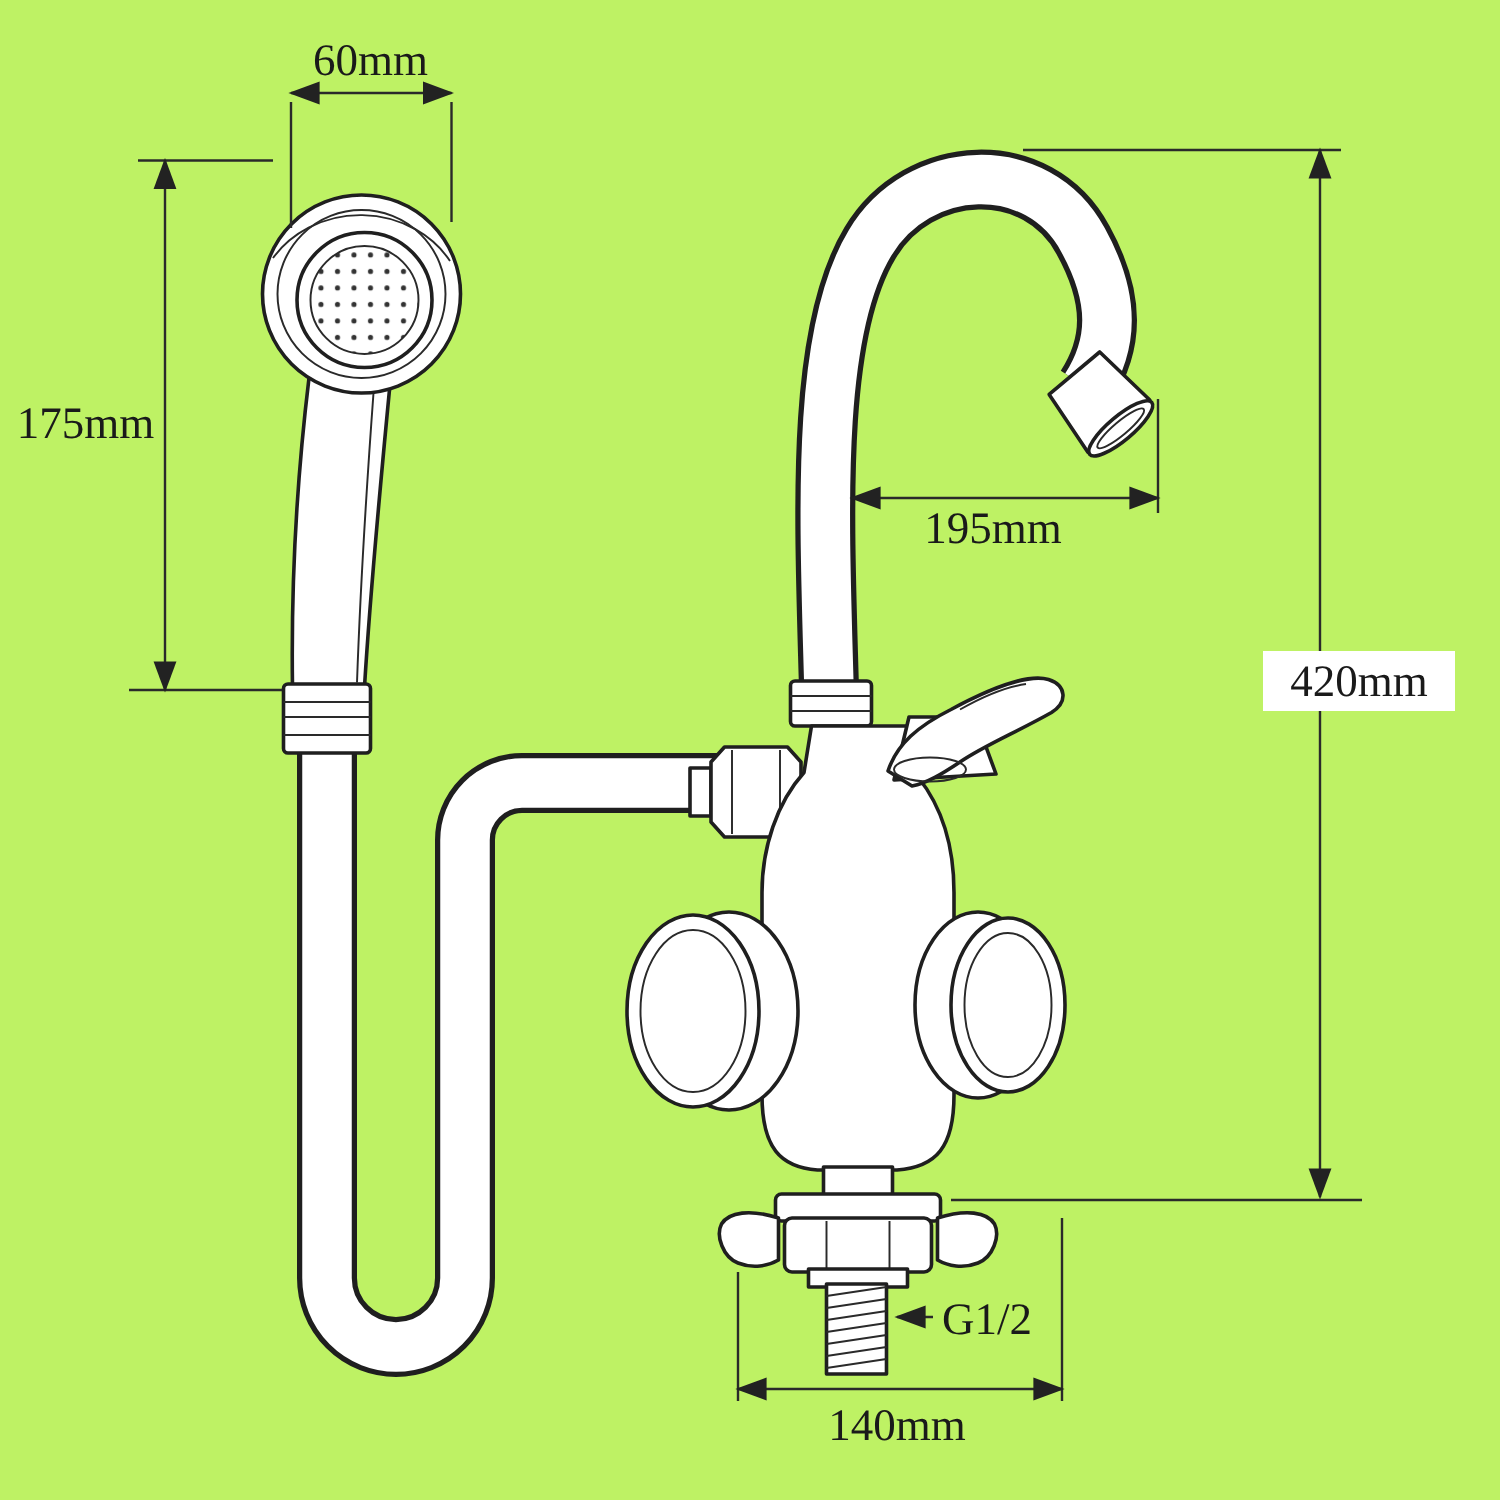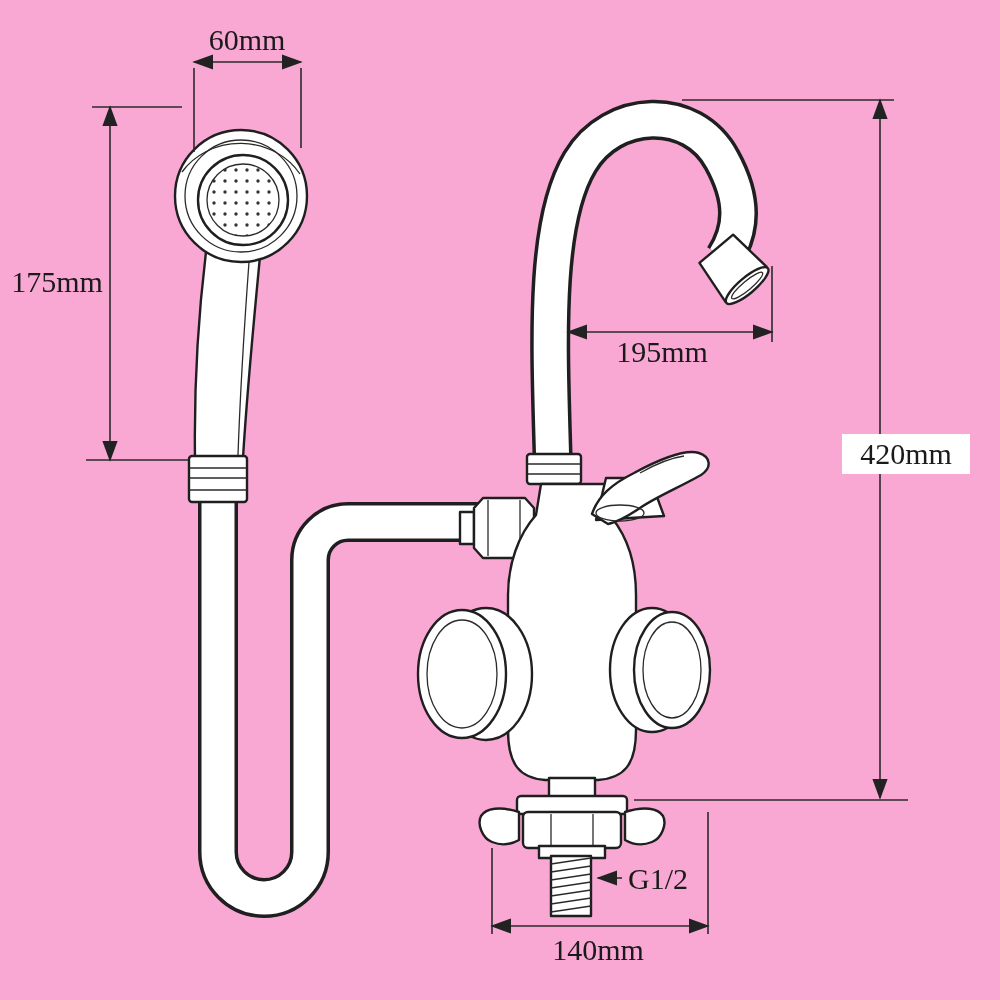--- a/index.html
+++ b/index.html
@@ -1,16 +1,16 @@
 <!DOCTYPE html>
 <html><head>
 <meta charset="utf-8">
 <style>
   html,body{margin:0;padding:0;background:#fff;}
-  .stage{position:relative;width:1000px;height:1000px;background:#f9a8d4;overflow:hidden;}
+  .stage{position:relative;width:1000px;height:1000px;background:#bef264;overflow:hidden;}
   svg{display:block;}
   text{font-family:"Liberation Serif", serif;font-size:30px;fill:#1a1a1a;}
   .ol{fill:#ffffff;stroke:#1f1f1f;stroke-width:2.4;stroke-linejoin:round;}
   .thin{fill:none;stroke:#2a2a2a;stroke-width:1.3;}
   .dim{fill:none;stroke:#2a2a2a;stroke-width:1.6;}
   .tubeO{fill:none;stroke:#1f1f1f;stroke-width:40;}
   .tubeI{fill:none;stroke:#ffffff;stroke-width:33;}
 </style>
 </head>
 <body>

